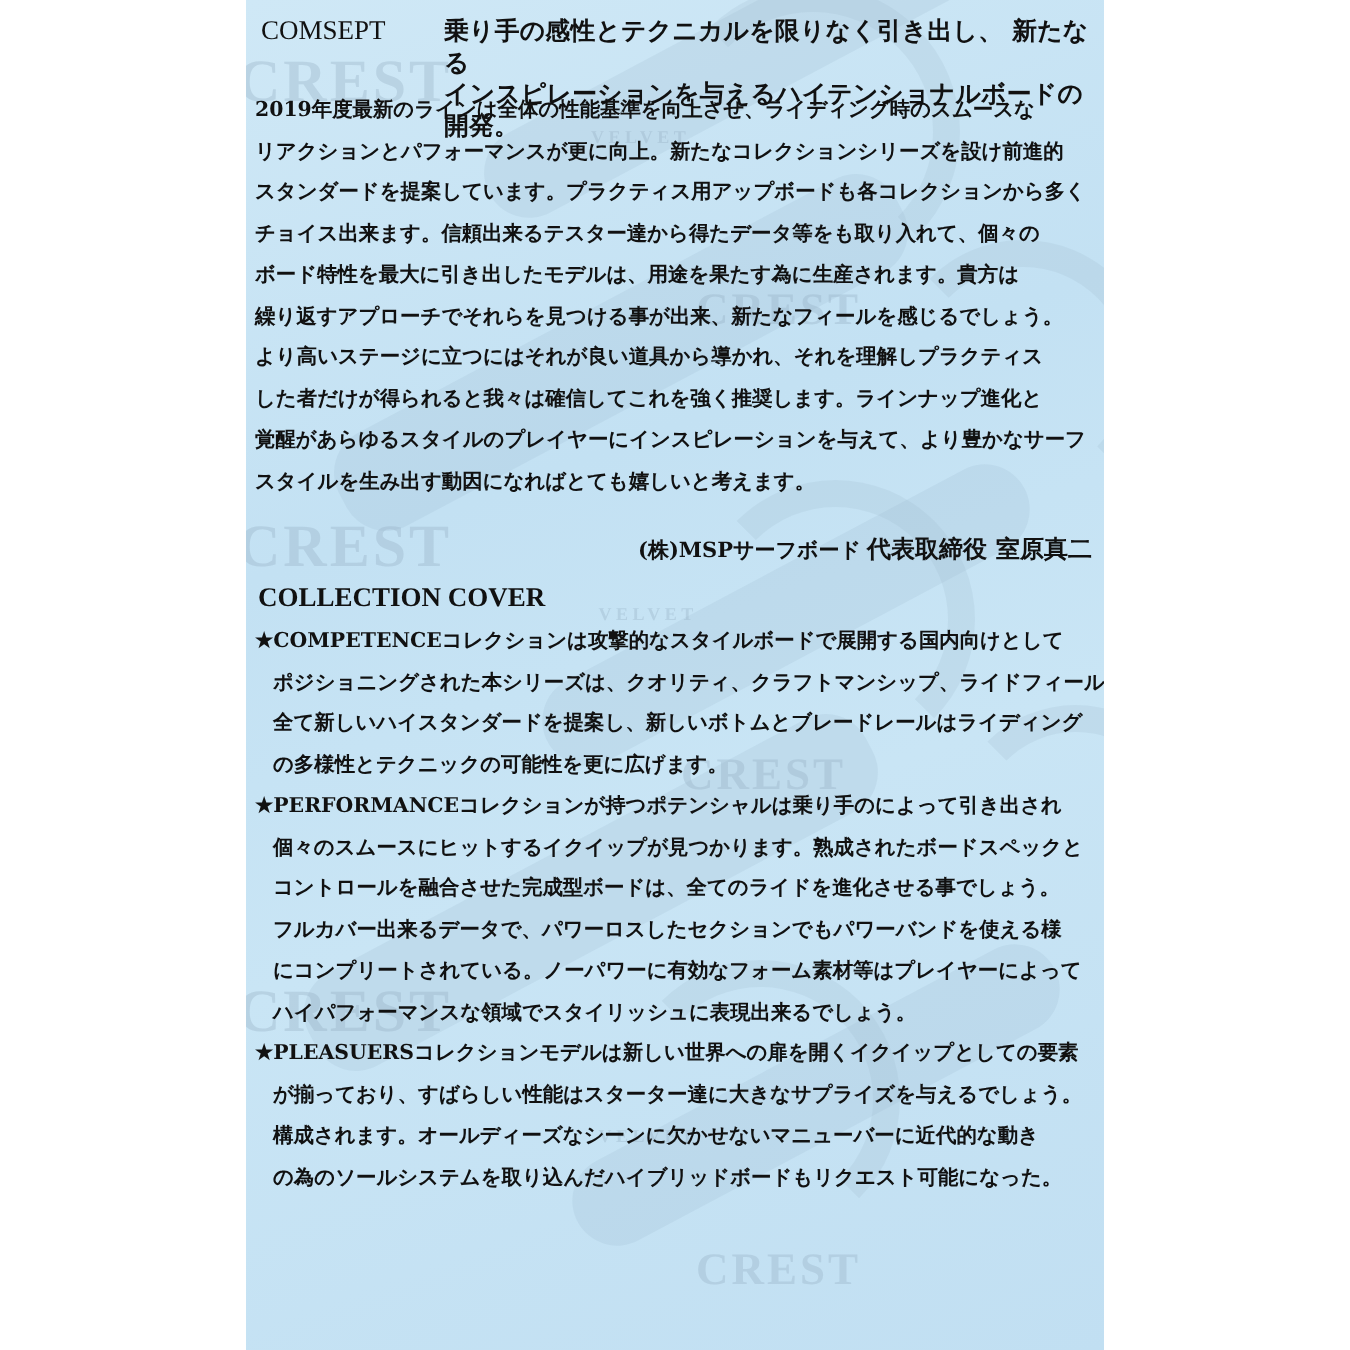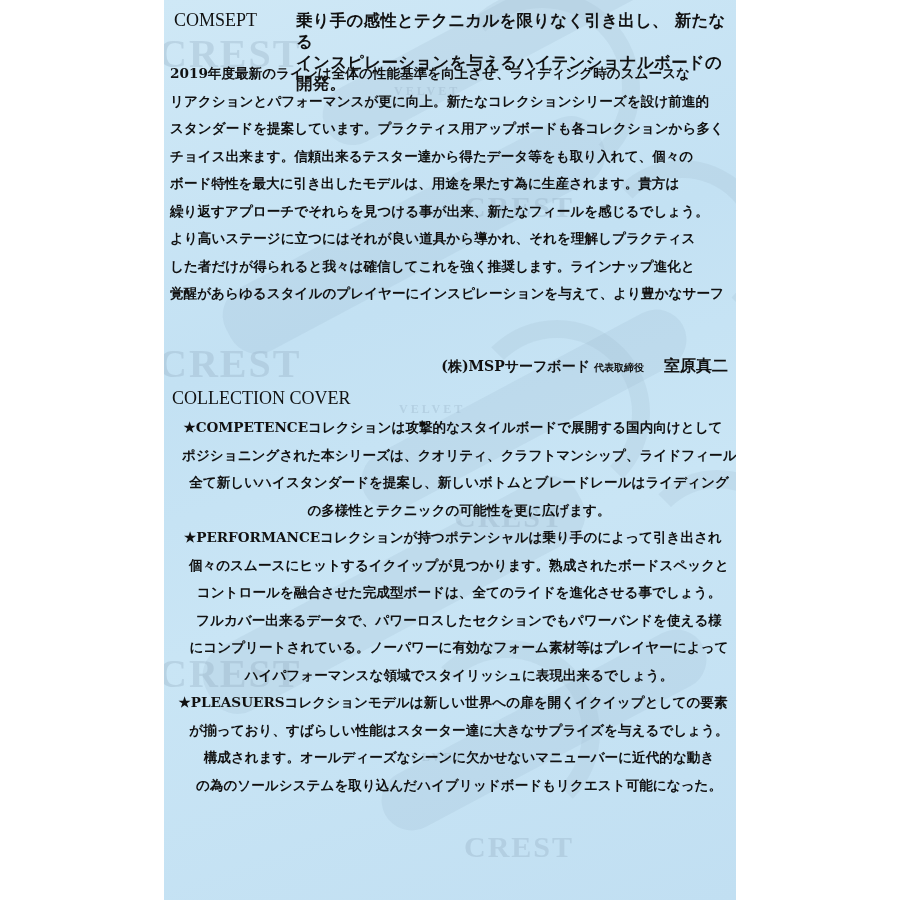--- a/index.html
+++ b/index.html
@@ -89,41 +89,41 @@
   }
   .body-para div { height: 27.5px; }
   .signature {
     position: absolute;
     top: 356px;
     right: 8px;
     font-weight: bold;
     font-size: 14px;
     white-space: nowrap;
   }
-  .signature .sig-title { font-size: 10px; margin: 0 20px 0 4px; }
+  .signature .sig-title { font-size: 16px; margin: 0 6px 0 4px; }
   .signature .sig-name { font-size: 16px; }
   .collection-title {
     position: absolute;
     left: 8px;
     top: 388px;
     font-family: "Liberation Serif", serif;
-    font-weight: normal;
+    font-weight: bold;
     font-size: 18px;
   }
   .collection-list {
     position: absolute;
     left: 6px;
     top: 414px;
     width: 566px;
     font-weight: bold;
     font-size: 13.6px;
     line-height: 27.5px;
     white-space: nowrap;
   }
-  .coll-item { margin-bottom: 0; text-align: center; }
+  .coll-item { margin-bottom: 0; }
   .coll-item .line { height: 27.5px; }
   .coll-item .line.indent { padding-left: 12px; }
 </style>
 </head>
 <body>
 
 <div class="panel">
 
   <div class="wm-band" style="left:140px;top:10px;width:380px;height:60px;"></div>
   <div class="wm-band" style="left:40px;top:200px;width:420px;height:70px;"></div>
@@ -158,20 +158,21 @@
     <div class="body-para">
       <div>2019年度最新のラインは全体の性能基準を向上させ、ライディング時のスムースな</div>
       <div>リアクションとパフォーマンスが更に向上。新たなコレクションシリーズを設け前進的</div>
       <div>スタンダードを提案しています。プラクティス用アップボードも各コレクションから多く</div>
       <div>チョイス出来ます。信頼出来るテスター達から得たデータ等をも取り入れて、個々の</div>
       <div>ボード特性を最大に引き出したモデルは、用途を果たす為に生産されます。貴方は</div>
       <div>繰り返すアプローチでそれらを見つける事が出来、新たなフィールを感じるでしょう。</div>
       <div>より高いステージに立つにはそれが良い道具から導かれ、それを理解しプラクティス</div>
       <div>した者だけが得られると我々は確信してこれを強く推奨します。ラインナップ進化と</div>
       <div>覚醒があらゆるスタイルのプレイヤーにインスピレーションを与えて、より豊かなサーフ</div>
+      <div>スタイルを生み出す動因になればとても嬉しいと考えます。</div>
     </div>
 
     <div class="signature">
       <span>(株)MSPサーフボード</span><span class="sig-title">代表取締役</span><span class="sig-name">室原真二</span>
     </div>
 
     <div class="collection-title">COLLECTION COVER</div>
 
     <div class="collection-list">
       <div class="coll-item">

